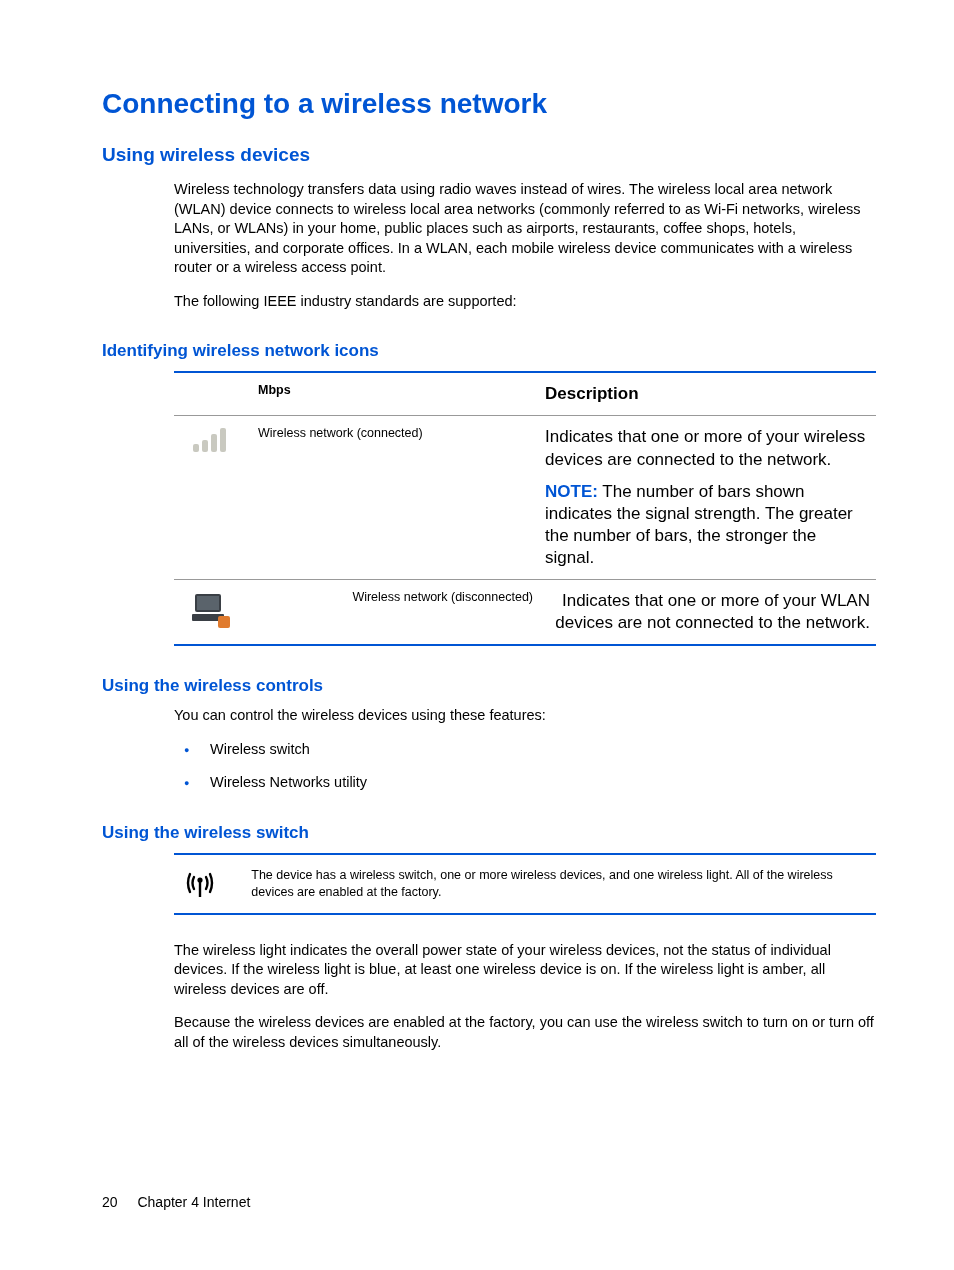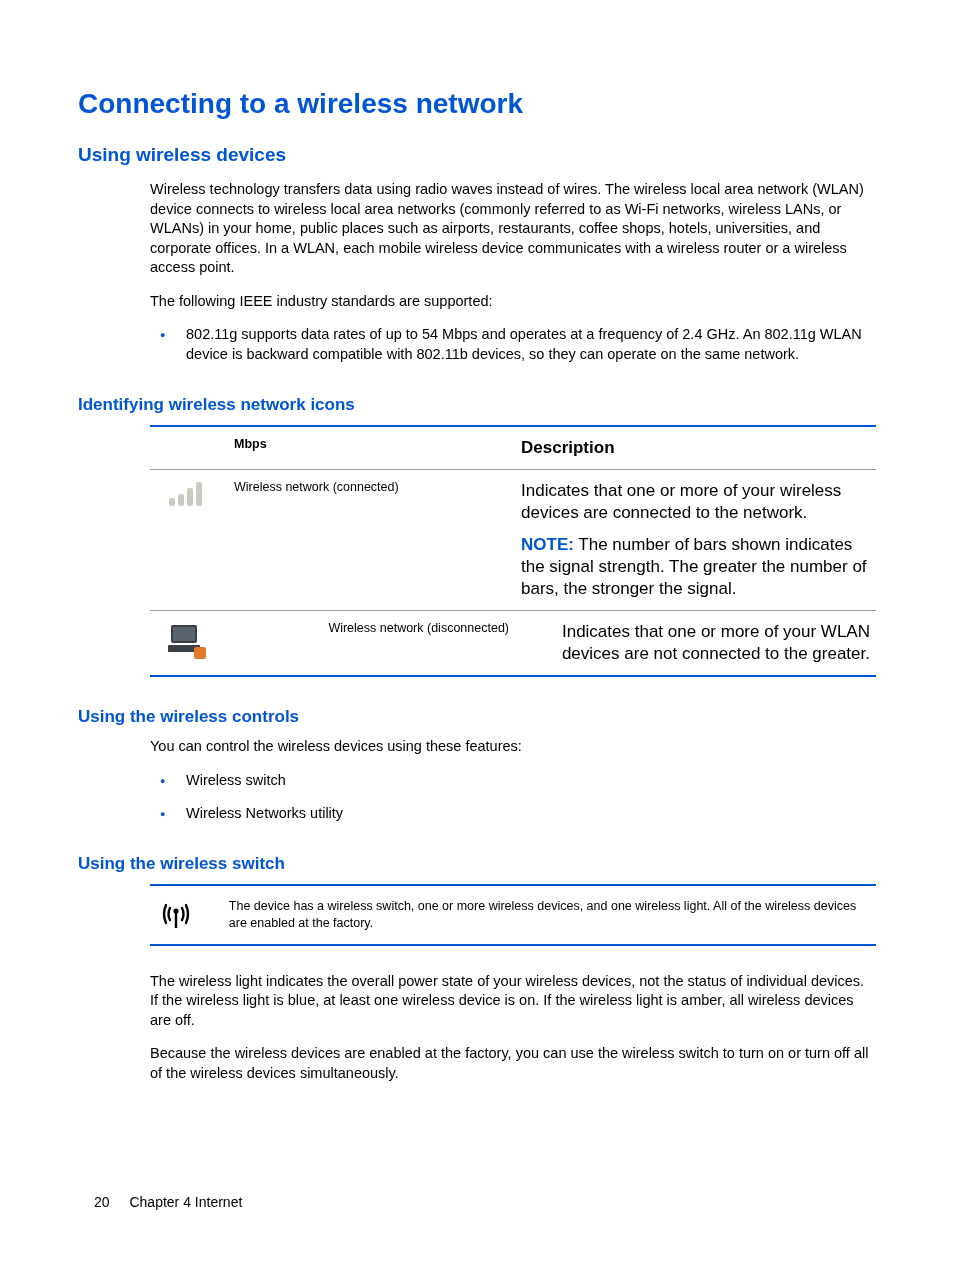--- a/index.html
+++ b/index.html
@@ -8,20 +8,21 @@
     padding: 0;
     background: #fff;
     color: #000;
     width: 954px;
   }
   .page {
     padding: 88px 78px 36px 78px;
     box-sizing: border-box;
     min-height: 1270px;
     position: relative;
+    margin-left: 24px;
   }
   h1 {
     color: #0055d4;
     font-size: 28px;
     font-weight: bold;
     margin: 0 0 24px 0;
   }
   h2 {
     color: #0055d4;
     font-size: 19px;
@@ -111,38 +112,37 @@
   }
   .callout .icon-box {
     width: 54px;
     display: flex;
     justify-content: center;
     padding-top: 2px;
   }
   .footer {
     position: absolute;
     bottom: 60px;
-    left: 94px;
+    left: 78px;
     font-size: 14px;
   }
   .footer .pg { margin-right: 16px; }
 </style>
 </head>
 <body>
 
 <div class="page">
 
   <h1>Connecting to a wireless network</h1>
 
   <h2>Using wireless devices</h2>
   <div class="indent">
     <p>Wireless technology transfers data using radio waves instead of wires. The wireless local area network (WLAN) device connects to wireless local area networks (commonly referred to as Wi-Fi networks, wireless LANs, or WLANs) in your home, public places such as airports, restaurants, coffee shops, hotels, universities, and corporate offices. In a WLAN, each mobile wireless device communicates with a wireless router or a wireless access point.</p>
     <p>The following IEEE industry standards are supported:</p>
     <ul class="bullets">
-      <li>802.11g supports data rates of up to 54 Mbps and operates at a frequency of 2.4 GHz. An 802.11g WLAN device is backward compatible with 802.11b devices, so they can operate on the same network.</li>
     </ul>
   </div>
 
   <h3>Identifying wireless network icons</h3>
   <div class="indent">
     <div class="tbl">
       <div class="tbl-row">
         <div class="tbl-col-icon"></div>
         <div class="tbl-col-name tbl-head">Mbps</div>
         <div class="tbl-col-desc tbl-head">Description</div>
@@ -168,21 +168,21 @@
       <div class="tbl-row">
         <div class="tbl-col-icon">
           <svg width="42" height="40" viewBox="0 0 42 40">
             <rect x="5" y="4" width="26" height="18" rx="2" fill="#3a3f45"></rect>
             <rect x="7" y="6" width="22" height="14" fill="#5a636b"></rect>
             <rect x="2" y="24" width="32" height="7" rx="1" fill="#3a3f45"></rect>
             <rect x="28" y="26" width="12" height="12" rx="2" fill="#e07b2e"></rect>
           </svg>
         </div>
         <div class="tbl-col-name">Wireless network (disconnected)</div>
-        <div class="tbl-col-desc">Indicates that one or more of your WLAN devices are not connected to the greater.</div>
+        <div class="tbl-col-desc">Indicates that one or more of your WLAN devices are not connected to the network.</div>
       </div>
     </div>
   </div>
 
   <h3>Using the wireless controls</h3>
   <div class="indent">
     <p>You can control the wireless devices using these features:</p>
     <ul class="bullets">
       <li>Wireless switch</li>
       <li>Wireless Networks utility</li>

